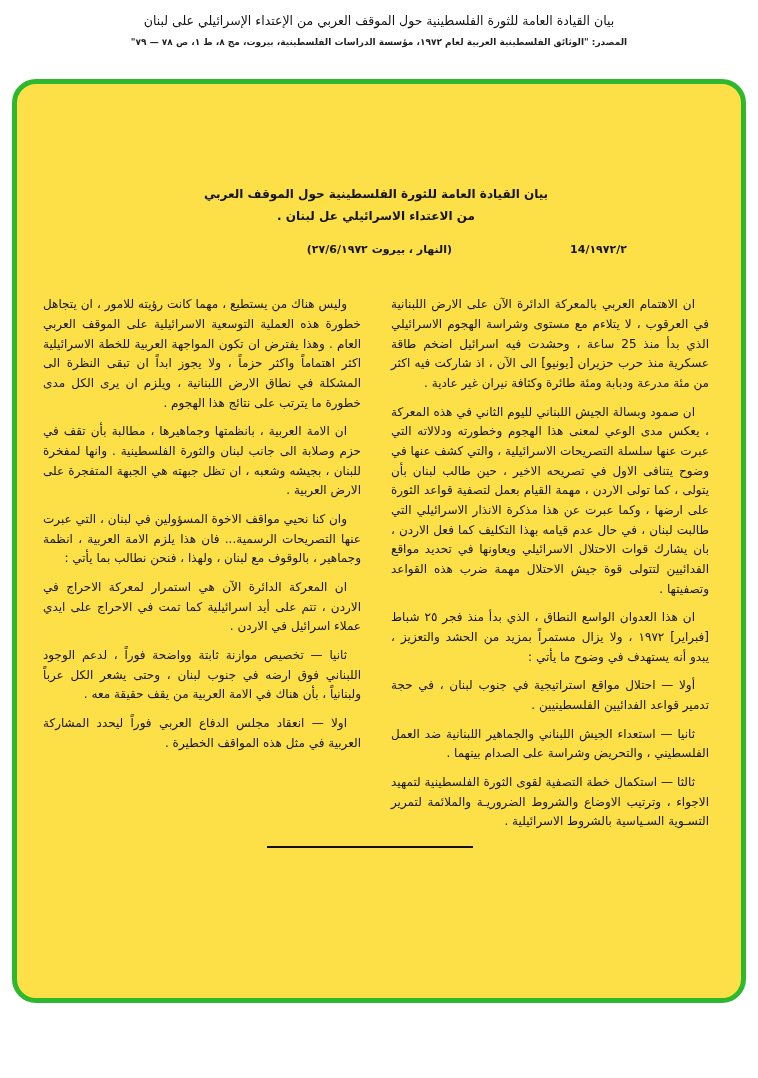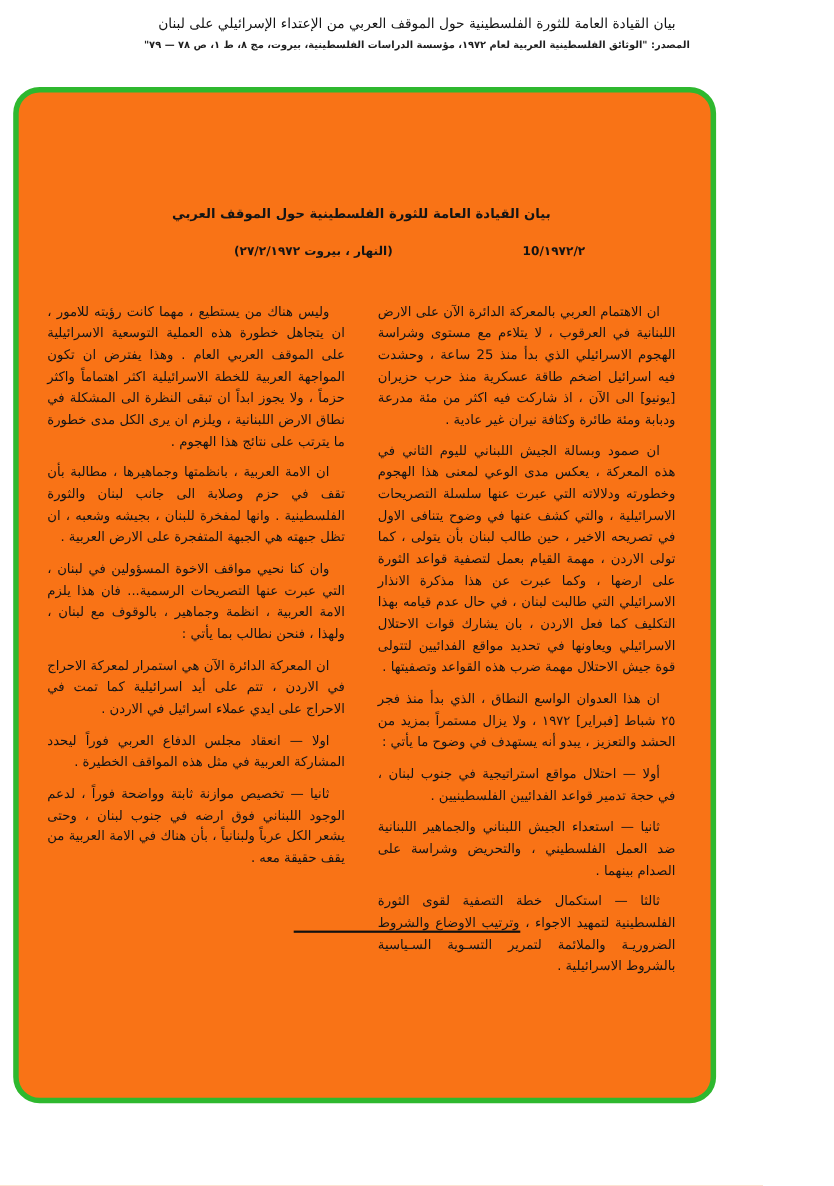--- a/index.html
+++ b/index.html
@@ -11,24 +11,24 @@
     position:relative;
     overflow:hidden;
   }
   .top-header { text-align:center; padding-top:13px; direction:rtl; }
   .top-title  { font-size:12.5px; font-weight:normal; letter-spacing:0; }
   .top-source { font-size:9px; font-weight:bold; margin-top:9px; color:#1f1f1f; }
 
   .doc-frame {
     position:absolute;
     left:12px; top:79px;
-    width:639px; height:924px;
+    width:734px; height:924px;
     border:5px solid #2eb82e;
     border-radius:24px;
-    background:#f97316;
+    background:#fde047;
     padding:100px 32px 0 26px;
   }
   .doc-title {
     direction:rtl; text-align:center;
     font-weight:bold; font-size:12px; line-height:1.8;
   }
   .doc-dateline {
     direction:rtl; position:relative;
     height:18px; margin-top:16px; font-size:11px; font-weight:bold;
   }
@@ -60,44 +60,45 @@
 
 <header class="top-header">
   <div class="top-title">بيان القيادة العامة للثورة الفلسطينية حول الموقف العربي من الإعتداء الإسرائيلي على لبنان</div>
   <div class="top-source">المصدر: "الوثائق الفلسطينية العربية لعام ١٩٧٢، مؤسسة الدراسات الفلسطينية، بيروت، مج ٨، ط ١، ص ٧٨ — ٧٩"</div>
 </header>
 
 <section class="doc-frame">
 
   <div class="doc-title">
     <div>بيان القيادة العامة للثورة الفلسطينية حول الموقف العربي</div>
+    <div>من الاعتداء الاسرائيلي عل لبنان .</div>
   </div>
 
   <div class="doc-dateline">
-    <span class="doc-date">١٩٧٢/٢/10</span>
-    <span class="doc-pubsource">(النهار ، بيروت ٢٧/٢/١٩٧٢)</span>
+    <span class="doc-date">١٩٧٢/٢/14</span>
+    <span class="doc-pubsource">(النهار ، بيروت ٢٧/6/١٩٧٢)</span>
   </div>
 
   <div class="columns">
 
     <div class="col">
       <p>ان الاهتمام العربي بالمعركة الدائرة الآن على الارض اللبنانية في العرقوب ، لا يتلاءم مع مستوى وشراسة الهجوم الاسرائيلي الذي بدأ منذ 25 ساعة ، وحشدت فيه اسرائيل اضخم طاقة عسكرية منذ حرب حزيران [يونيو] الى الآن ، اذ شاركت فيه اكثر من مئة مدرعة ودبابة ومئة طائرة وكثافة نيران غير عادية .</p>
       <p>ان صمود وبسالة الجيش اللبناني لليوم الثاني في هذه المعركة ، يعكس مدى الوعي لمعنى هذا الهجوم وخطورته ودلالاته التي عبرت عنها سلسلة التصريحات الاسرائيلية ، والتي كشف عنها في وضوح يتنافى الاول في تصريحه الاخير ، حين طالب لبنان بأن يتولى ، كما تولى الاردن ، مهمة القيام بعمل لتصفية قواعد الثورة على ارضها ، وكما عبرت عن هذا مذكرة الانذار الاسرائيلي التي طالبت لبنان ، في حال عدم قيامه بهذا التكليف كما فعل الاردن ، بان يشارك قوات الاحتلال الاسرائيلي ويعاونها في تحديد مواقع الفدائيين لتتولى قوة جيش الاحتلال مهمة ضرب هذه القواعد وتصفيتها .</p>
       <p>ان هذا العدوان الواسع النطاق ، الذي بدأ منذ فجر ٢٥ شباط [فبراير] ١٩٧٢ ، ولا يزال مستمراً بمزيد من الحشد والتعزيز ، يبدو أنه يستهدف في وضوح ما يأتي :</p>
       <p>أولا — احتلال مواقع استراتيجية في جنوب لبنان ، في حجة تدمير قواعد الفدائيين الفلسطينيين .</p>
       <p>ثانيا — استعداء الجيش اللبناني والجماهير اللبنانية ضد العمل الفلسطيني ، والتحريض وشراسة على الصدام بينهما .</p>
       <p>ثالثا — استكمال خطة التصفية لقوى الثورة الفلسطينية لتمهيد الاجواء ، وترتيب الاوضاع والشروط الضروريـة والملائمة لتمرير التسـوية السـياسية بالشروط الاسرائيلية .</p>
     </div>
 
     <div class="col">
       <p>وليس هناك من يستطيع ، مهما كانت رؤيته للامور ، ان يتجاهل خطورة هذه العملية التوسعية الاسرائيلية على الموقف العربي العام . وهذا يفترض ان تكون المواجهة العربية للخطة الاسرائيلية اكثر اهتماماً واكثر حزماً ، ولا يجوز ابداً ان تبقى النظرة الى المشكلة في نطاق الارض اللبنانية ، ويلزم ان يرى الكل مدى خطورة ما يترتب على نتائج هذا الهجوم .</p>
       <p>ان الامة العربية ، بانظمتها وجماهيرها ، مطالبة بأن تقف في حزم وصلابة الى جانب لبنان والثورة الفلسطينية . وانها لمفخرة للبنان ، بجيشه وشعبه ، ان تظل جبهته هي الجبهة المتفجرة على الارض العربية .</p>
       <p>وان كنا نحيي مواقف الاخوة المسؤولين في لبنان ، التي عبرت عنها التصريحات الرسمية... فان هذا يلزم الامة العربية ، انظمة وجماهير ، بالوقوف مع لبنان ، ولهذا ، فنحن نطالب بما يأتي :</p>
       <p>ان المعركة الدائرة الآن هي استمرار لمعركة الاحراج في الاردن ، تتم على أيد اسرائيلية كما تمت في الاحراج على ايدي عملاء اسرائيل في الاردن .</p>
+      <p>ثانيا — تخصيص موازنة ثابتة وواضحة فوراً ، لدعم الوجود اللبناني فوق ارضه في جنوب لبنان ، وحتى يشعر الكل عرباً ولبنانياً ، بأن هناك في الامة العربية من يقف حقيقة معه .</p>
       <p>اولا — انعقاد مجلس الدفاع العربي فوراً ليحدد المشاركة العربية في مثل هذه المواقف الخطيرة .</p>
-      <p>ثانيا — تخصيص موازنة ثابتة وواضحة فوراً ، لدعم الوجود اللبناني فوق ارضه في جنوب لبنان ، وحتى يشعر الكل عرباً ولبنانياً ، بأن هناك في الامة العربية من يقف حقيقة معه .</p>
     </div>
 
   </div>
 
   <div class="divider"></div>
 
 </section>
 
 </body></html>

